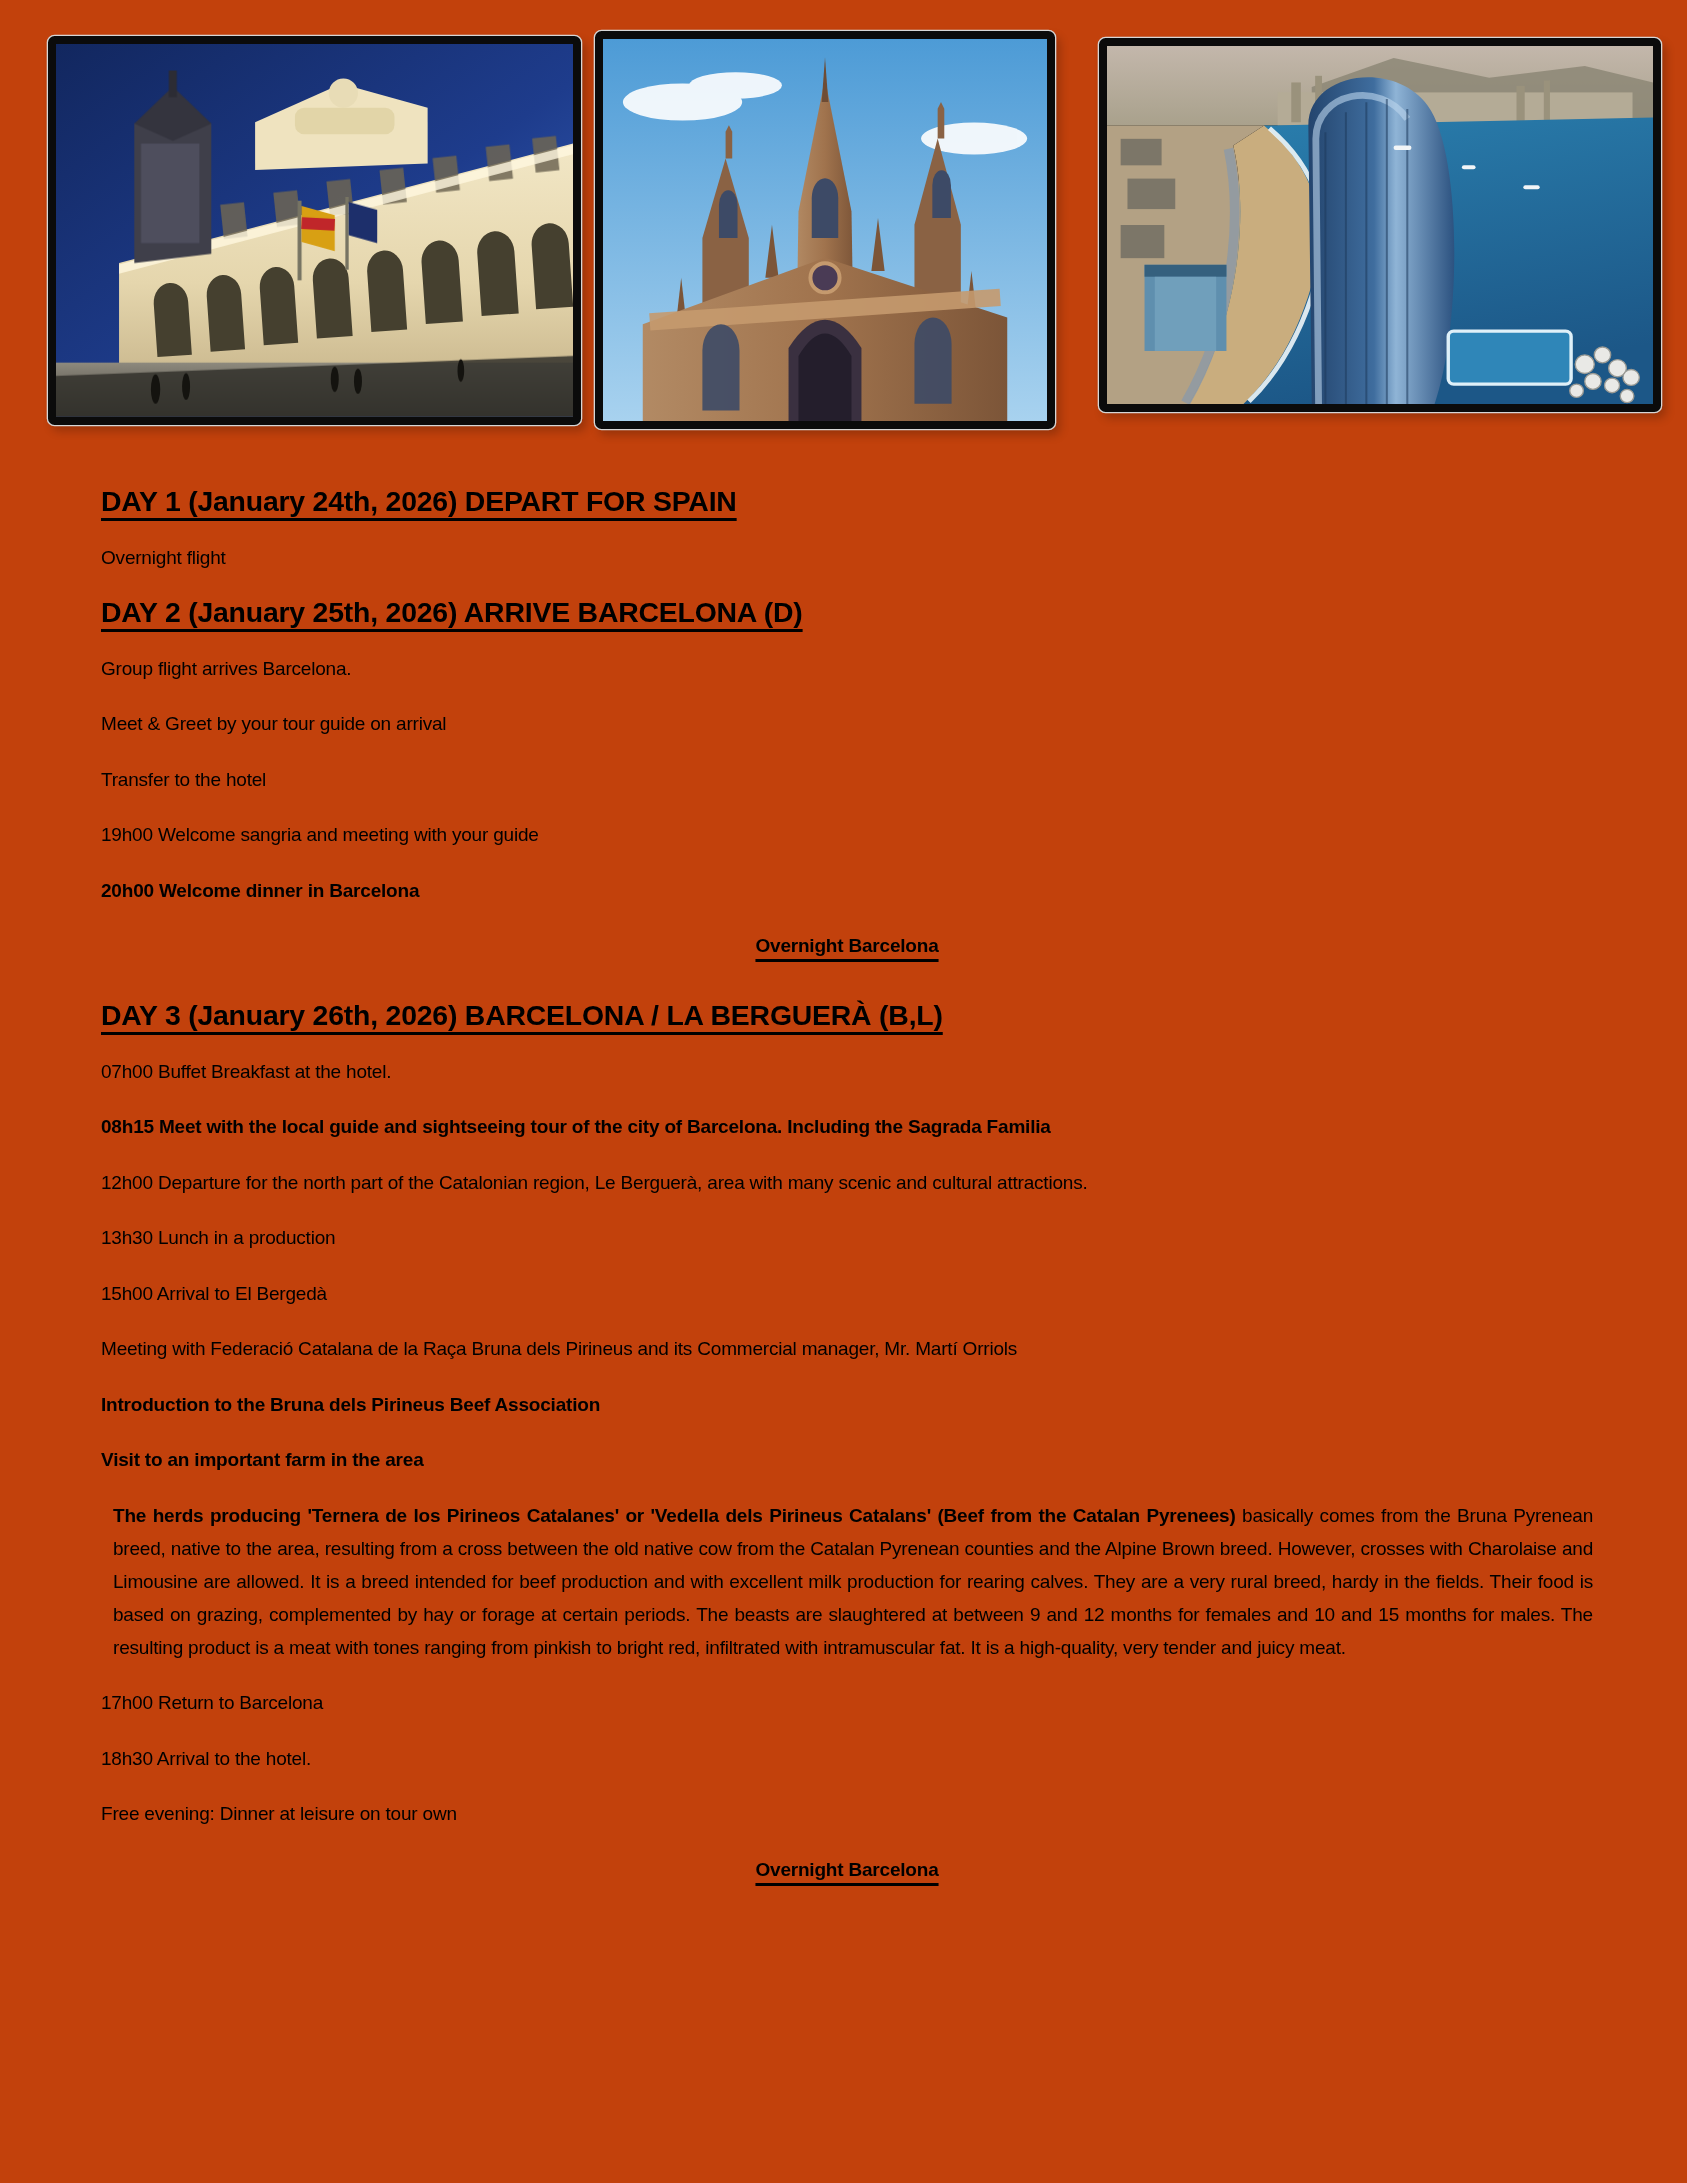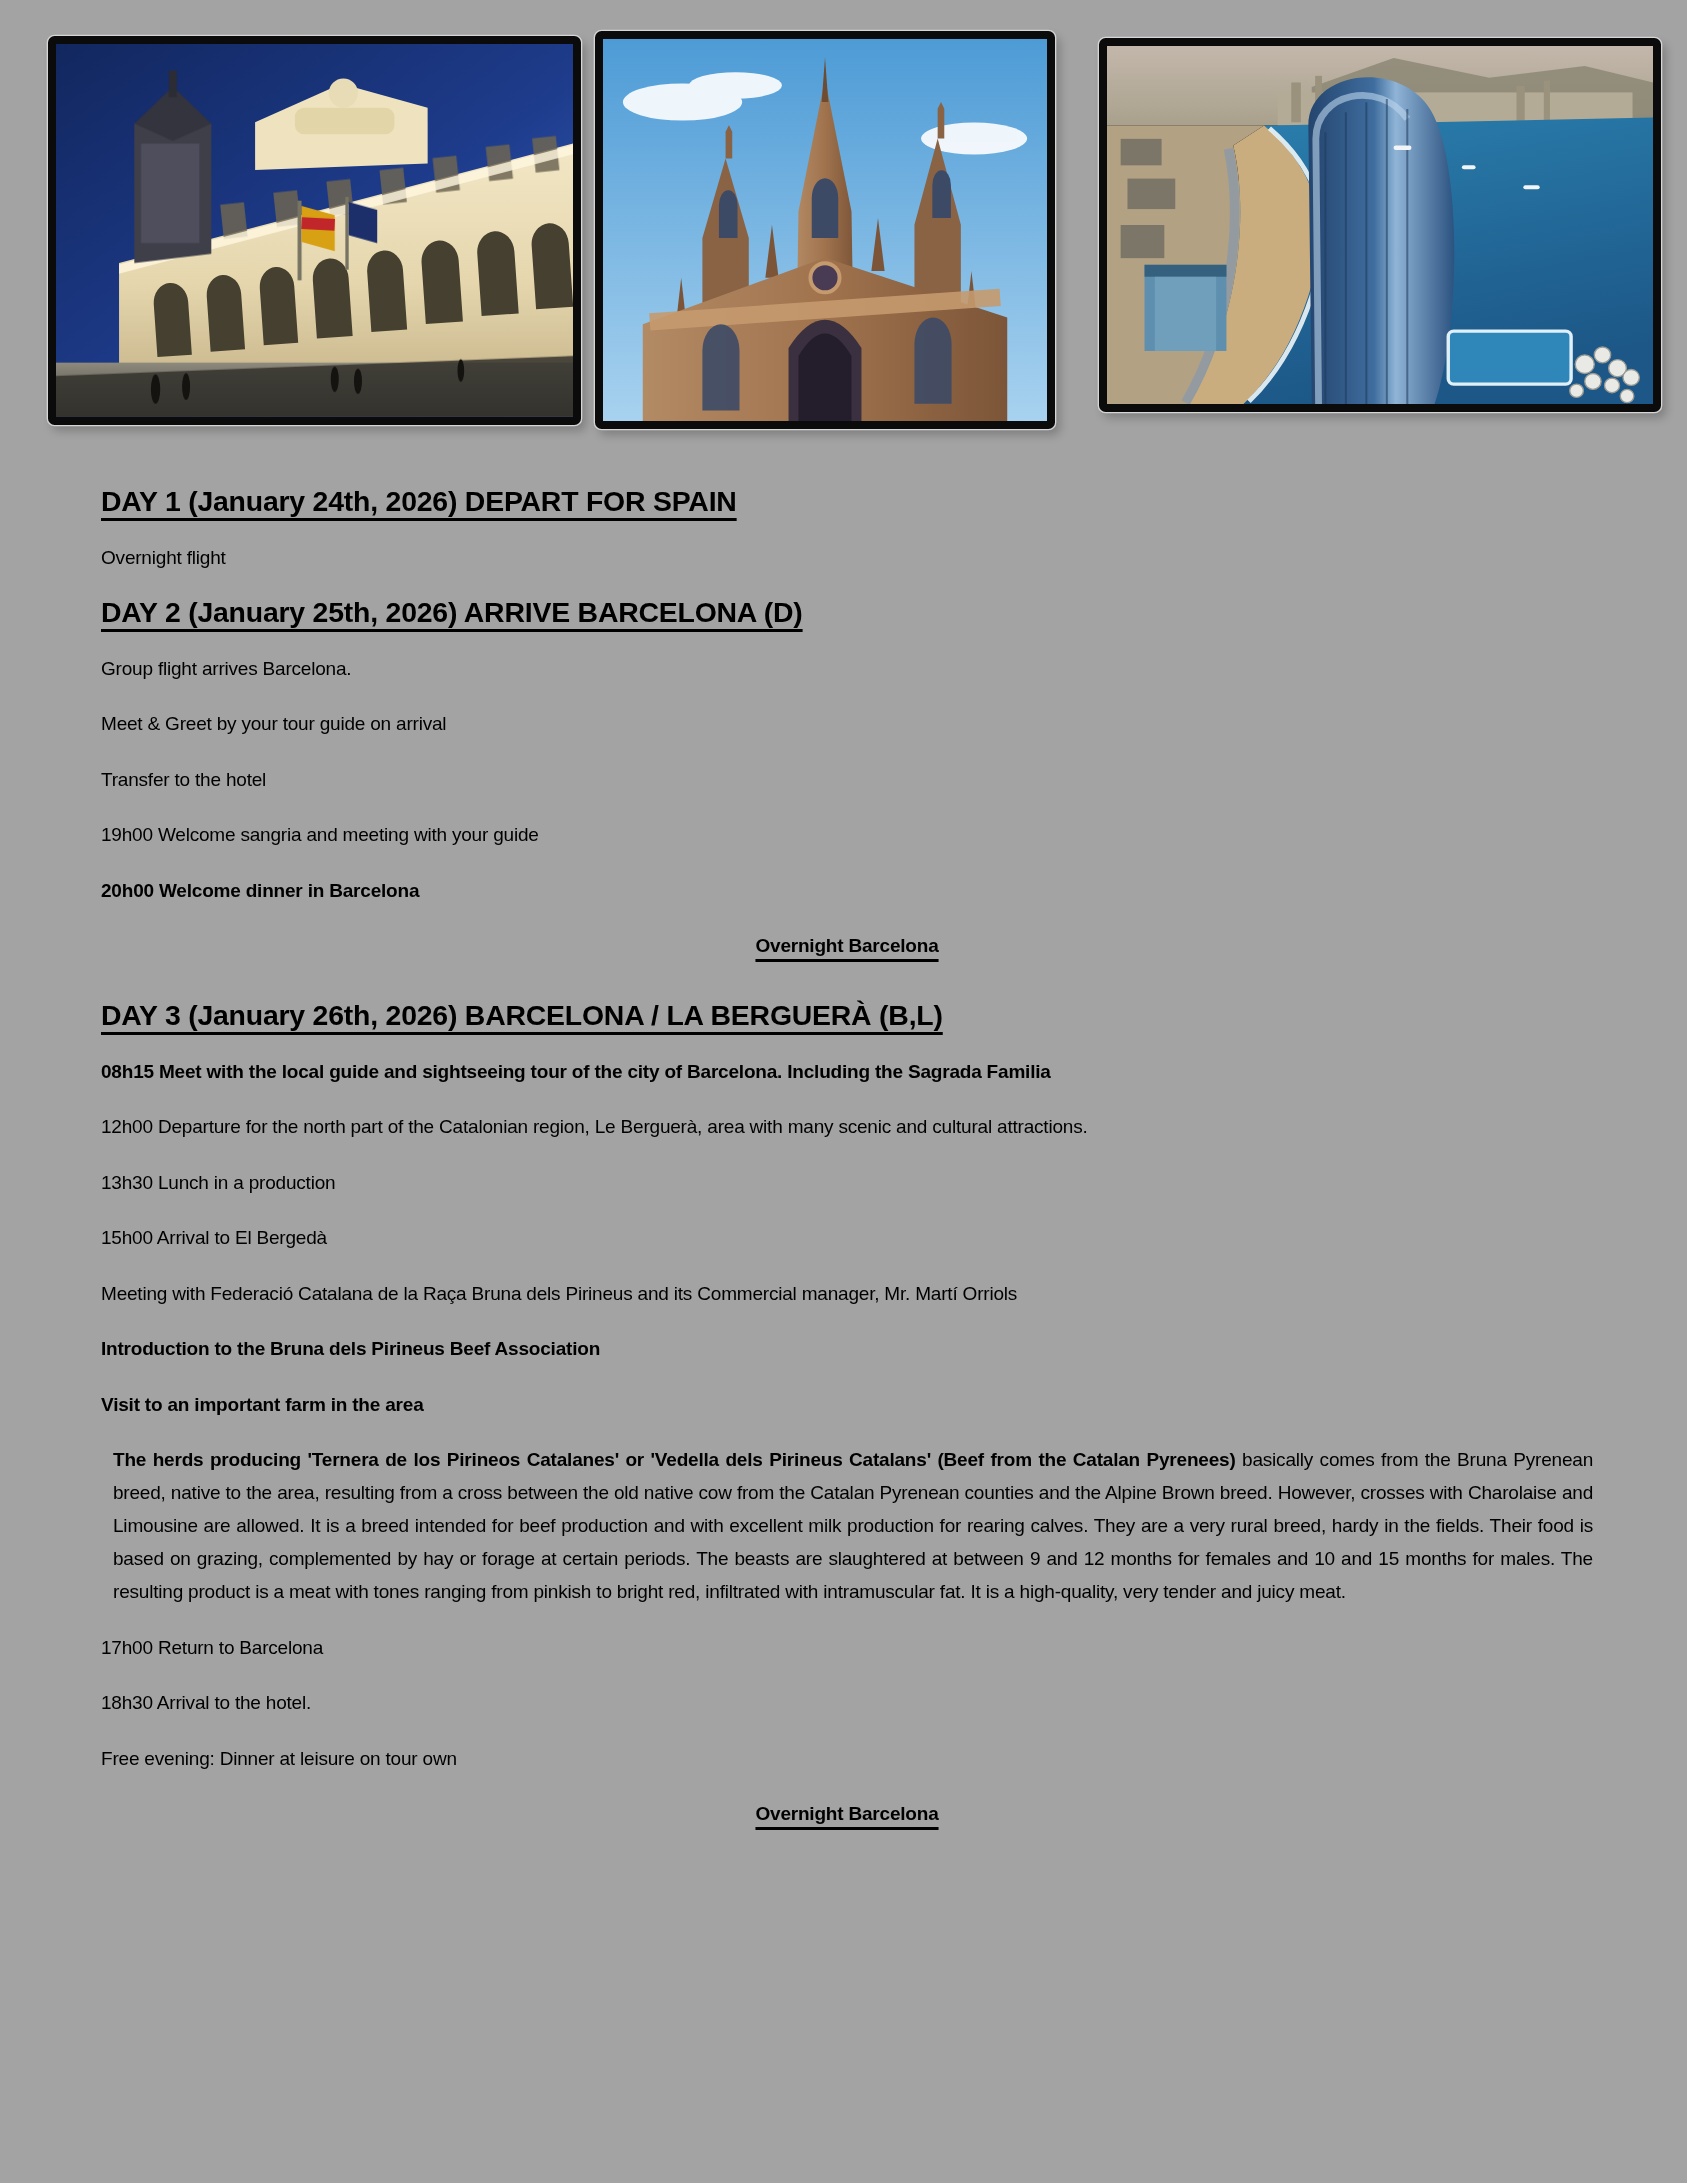--- a/index.html
+++ b/index.html
@@ -1,19 +1,19 @@
 <!DOCTYPE html>
 <html style="font-size:10.6px"><head>
 <meta charset="utf-8">
 <style>
   html,body{margin:0;padding:0;background:#ffffff;}
   .page{
     position:relative;
     width:1687px;height:2183px;
-    background:#a3a3a3;
+    background:#c2410c;
     font-family:"Liberation Sans",sans-serif;
     color:#000000;
     overflow:hidden;
   }
   
   .photo-row{
     position:absolute;left:48px;top:31px;
     display:flex;align-items:flex-start;
   }
   .photo-frame{
@@ -292,20 +292,21 @@
         <h2 class="day-heading">DAY 2 (January 25th, 2026) ARRIVE BARCELONA (D)</h2>
         <p class="para normal">Group flight arrives Barcelona.</p>
         <p class="para normal">Meet &amp; Greet by your tour guide on arrival</p>
         <p class="para normal">Transfer to the hotel</p>
         <p class="para normal">19h00 Welcome sangria and meeting with your guide</p>
         <p class="para bold">20h00 Welcome dinner in Barcelona</p>
         <p class="para bold-underline">Overnight Barcelona</p>
       </section>
       <section class="day-section extra-gap">
         <h2 class="day-heading">DAY 3 (January 26th, 2026) BARCELONA / LA BERGUERÀ (B,L)</h2>
+        <p class="para normal">07h00 Buffet Breakfast at the hotel.</p>
         <p class="para bold">08h15 Meet with the local guide and sightseeing tour of the city of Barcelona. Including the Sagrada Familia</p>
         <p class="para normal">12h00 Departure for the north part of the Catalonian region, Le Berguerà, area with many scenic and cultural attractions.</p>
         <p class="para normal">13h30 Lunch in a production</p>
         <p class="para normal">15h00 Arrival to El Bergedà</p>
         <p class="para normal">Meeting with Federació Catalana de la Raça Bruna dels Pirineus and its Commercial manager, Mr. Martí Orriols</p>
         <p class="para bold">Introduction to the Bruna dels Pirineus Beef Association</p>
         <p class="para bold">Visit to an important farm in the area</p>
         <p class="para justify"><strong>The herds producing 'Ternera de los Pirineos Catalanes' or 'Vedella dels Pirineus Catalans' (Beef from the Catalan Pyrenees)</strong><span> basically comes from the Bruna Pyrenean breed, native to the area, resulting from a cross between the old native cow from the Catalan Pyrenean counties and the Alpine Brown breed. However, crosses with Charolaise and Limousine are allowed. It is a breed intended for beef production and with excellent milk production for rearing calves. They are a very rural breed, hardy in the fields. Their food is based on grazing, complemented by hay or forage at certain periods. The beasts are slaughtered at between 9 and 12 months for females and 10 and 15 months for males. The resulting product is a meat with tones ranging from pinkish to bright red, infiltrated with intramuscular fat. It is a high-quality, very tender and juicy meat.</span></p>
         <p class="para normal">17h00 Return to Barcelona</p>
         <p class="para normal">18h30 Arrival to the hotel.</p>

